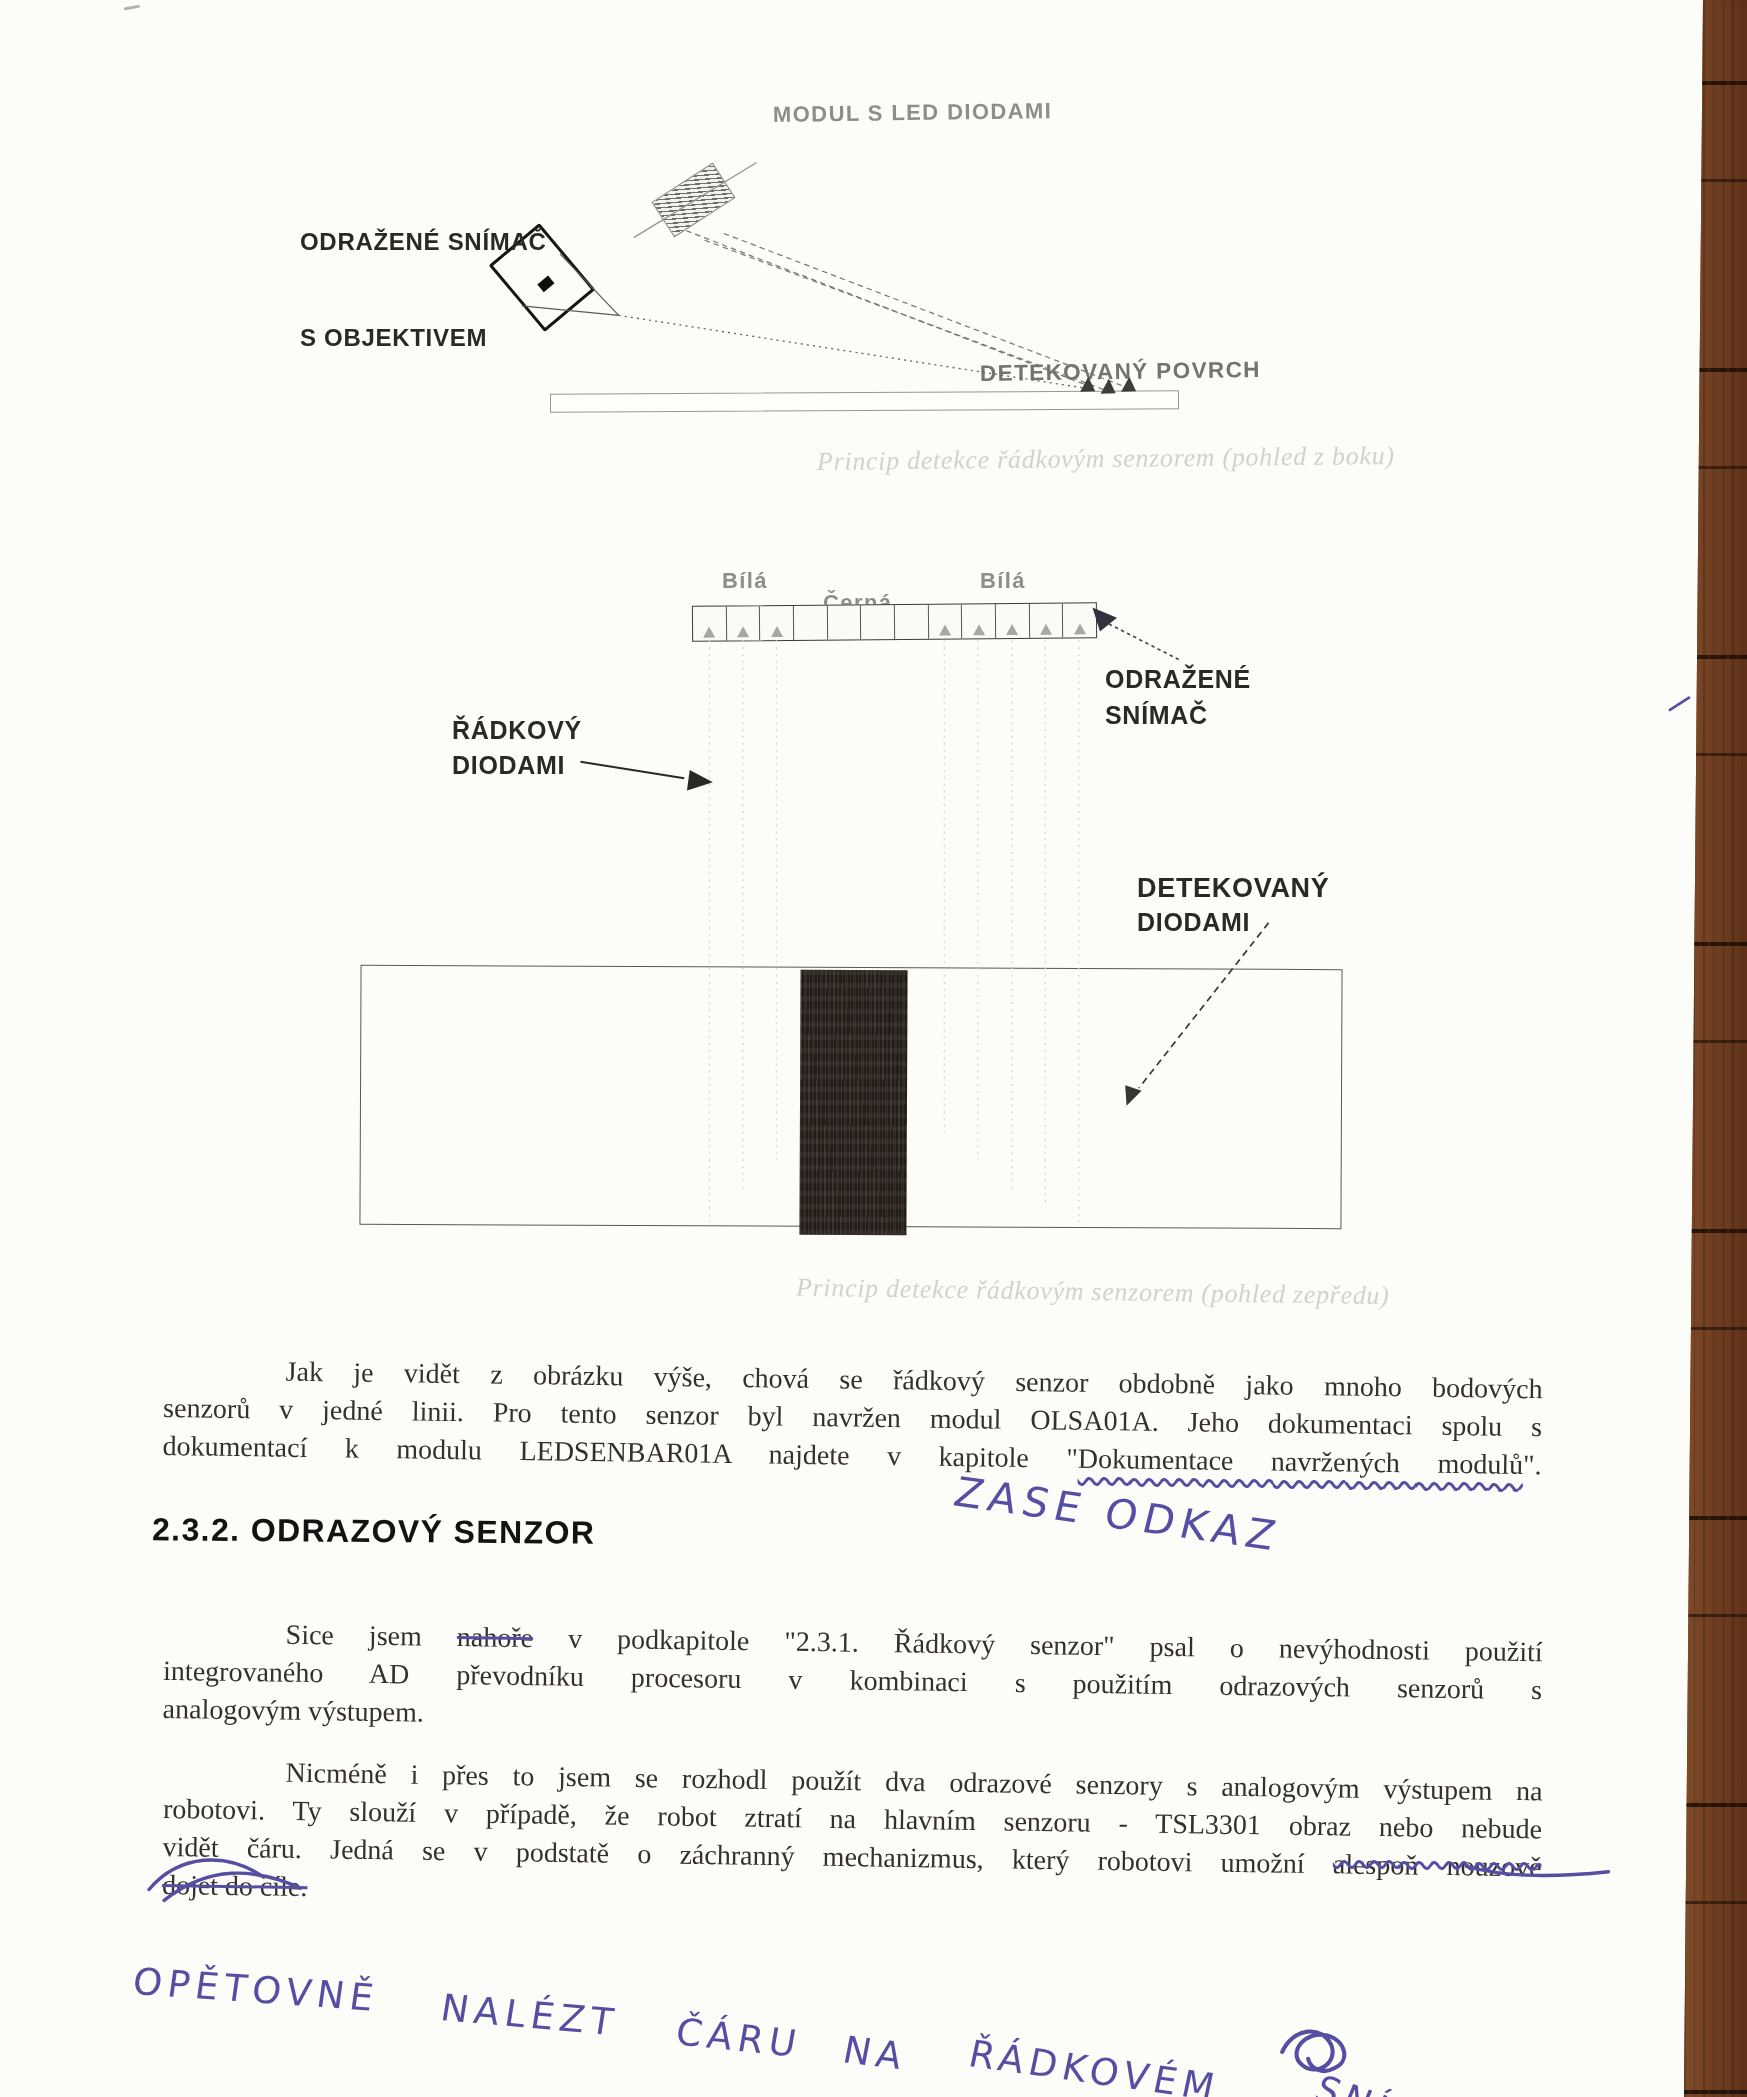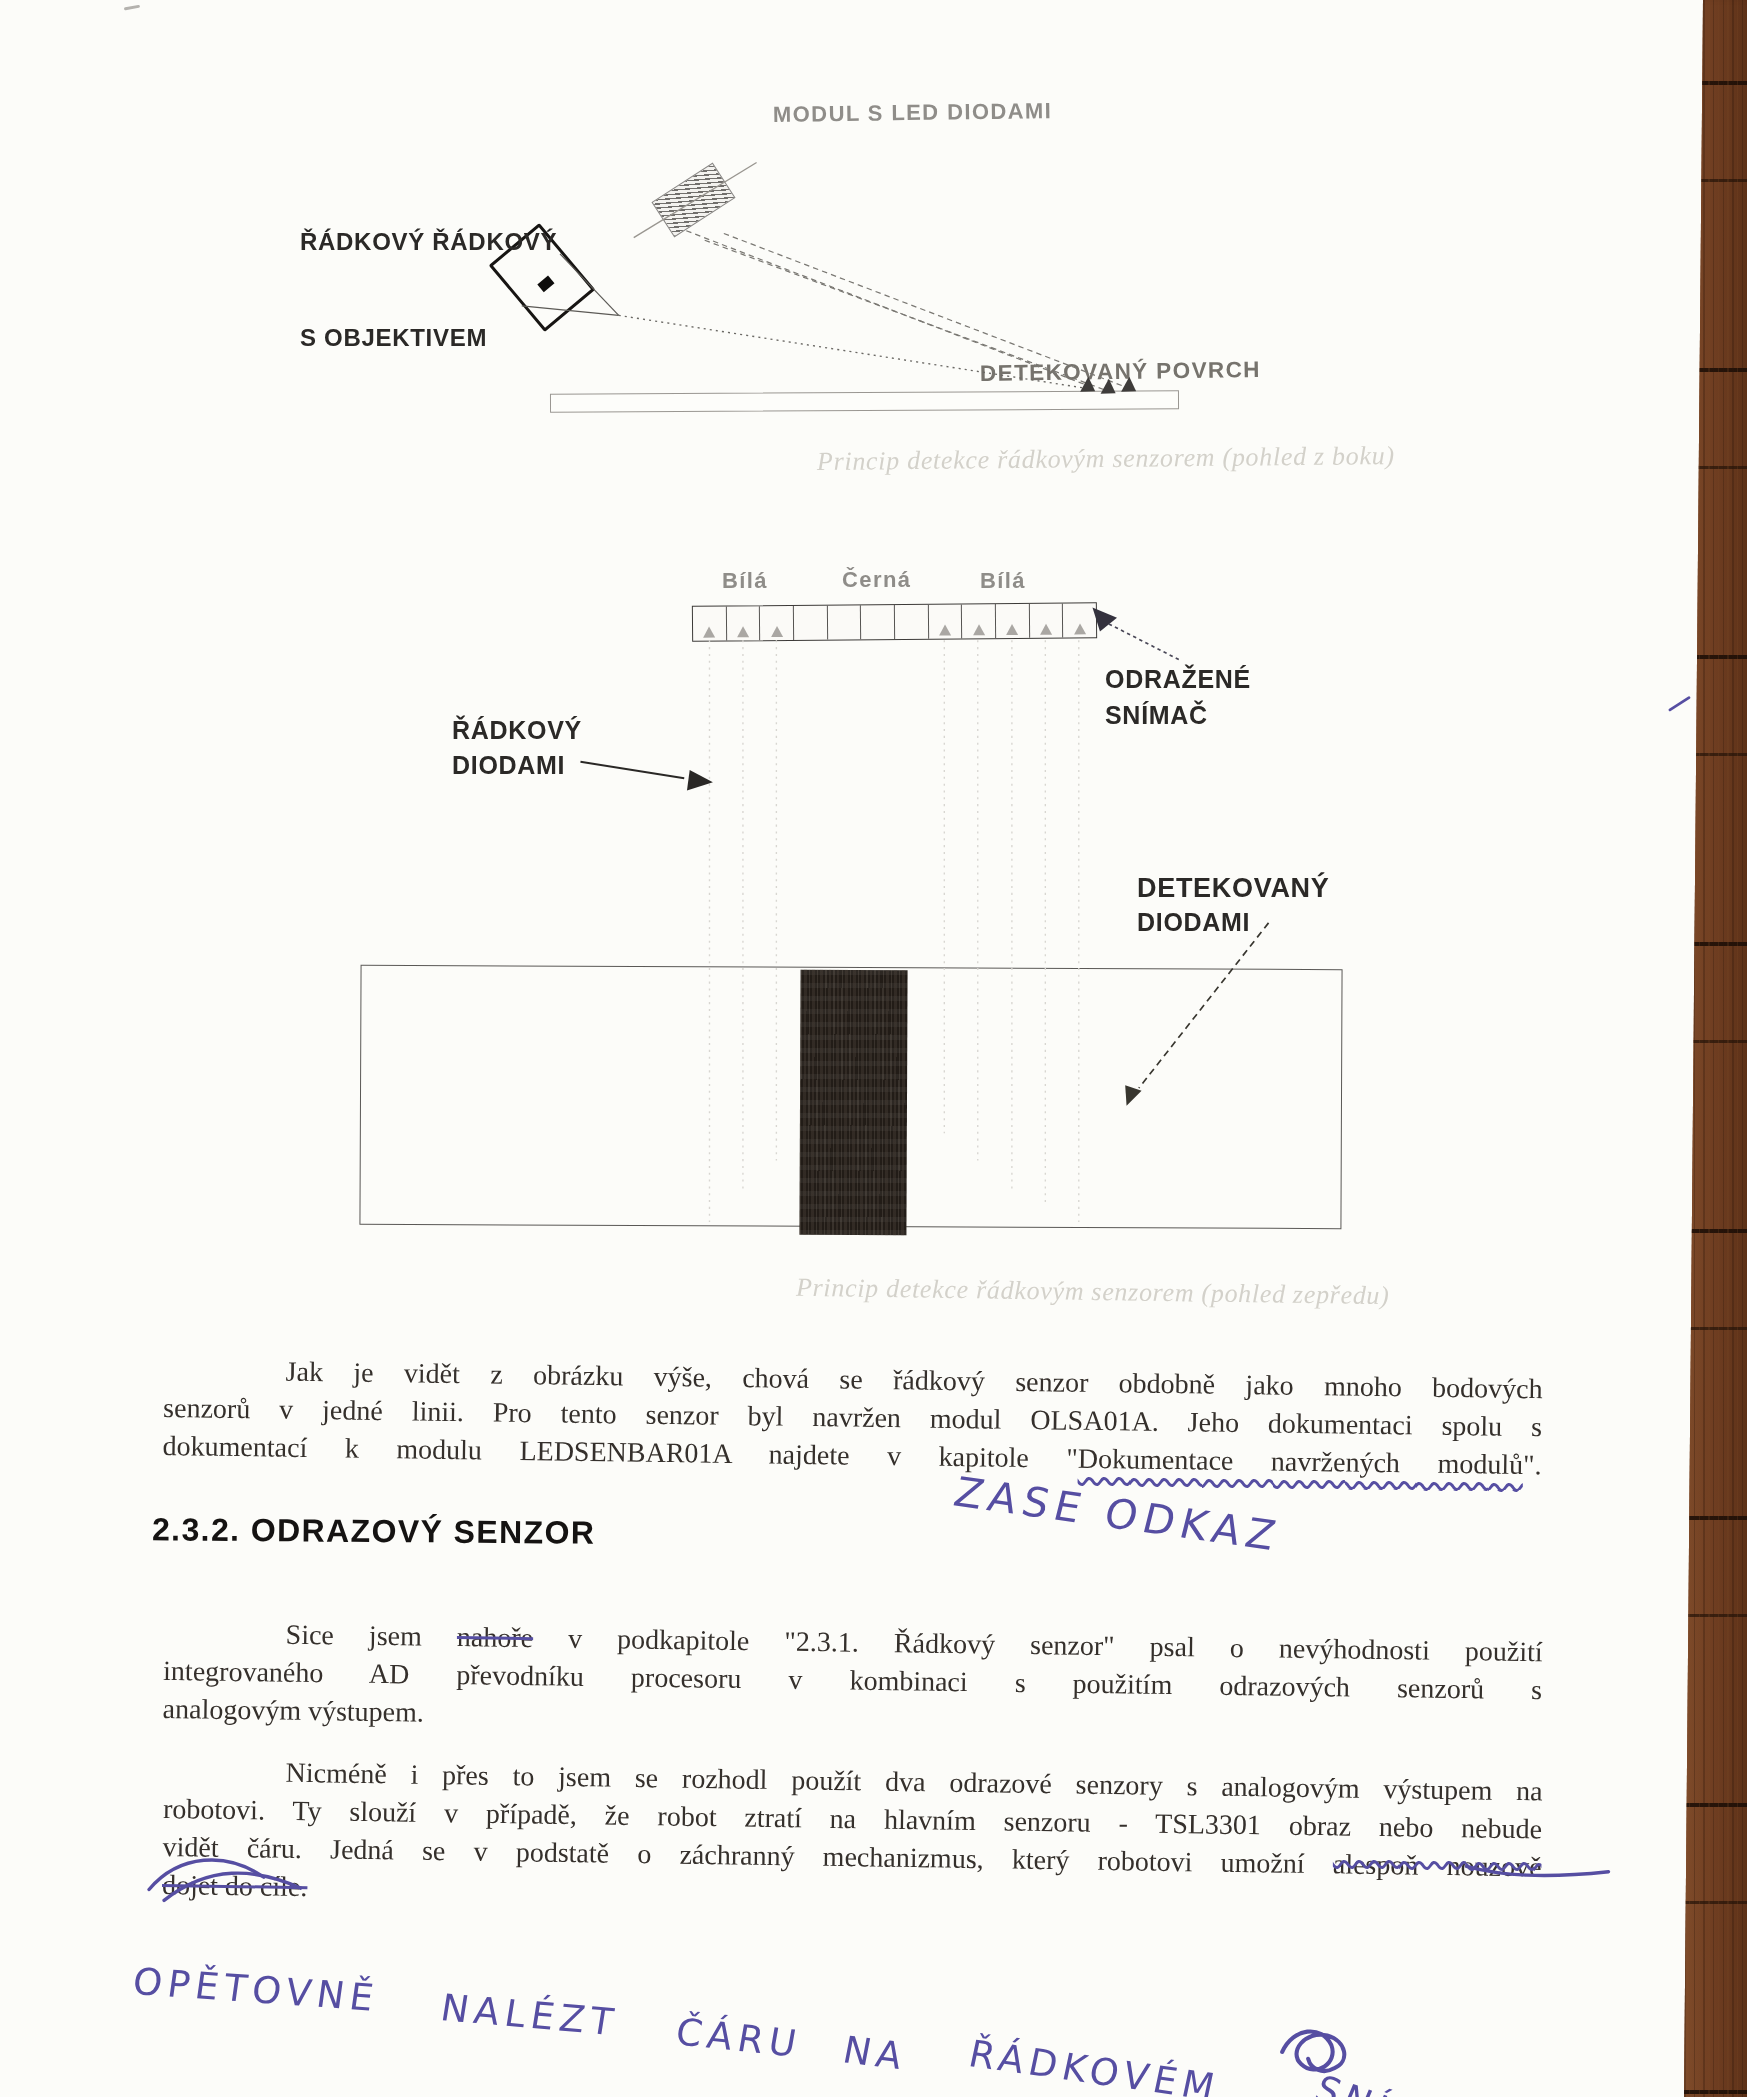--- a/index.html
+++ b/index.html
@@ -69,30 +69,30 @@
 <body>
 
 <div class="abs scan-artifact"></div>
 
 <div class="abs lbl lbl-light" style="left:773px;top:100px;transform:rotate(-0.8deg);">MODUL S LED DIODAMI</div>
 
 <div class="abs led-module"></div>
 <div class="abs camera-body"></div>
 <div class="abs camera-lens"></div>
 
-<div class="abs lbl lbl-dark" style="left:300px;top:228px;">ŘÁDKOVÝ ŘÁDKOVÝ</div>
+<div class="abs lbl lbl-dark" style="left:300px;top:228px;">ODRAŽENÉ SNÍMAČ</div>
 <div class="abs lbl lbl-dark" style="left:300px;top:276px;margin-top:48px;">S OBJEKTIVEM</div>
 
 <div class="abs lbl lbl-mid" style="left:980px;top:359px;transform:rotate(-0.8deg);">DETEKOVANÝ POVRCH</div>
 <div class="abs surface-bar"></div>
 
 <div class="abs caption" style="left:817px;top:444px;transform:rotate(-0.6deg);">Princip detekce řádkovým senzorem (pohled z boku)</div>
 
 <div class="abs lbl lbl-light" style="left:722px;top:568px;">Bílá</div>
-<div class="abs lbl lbl-light" style="left:823px;top:567px;margin-left:19px;">Černá</div>
+<div class="abs lbl lbl-light" style="left:823px;top:590px;">Černá</div>
 <div class="abs lbl lbl-light" style="left:980px;top:568px;">Bílá</div>
 
 <div class="abs sensor-strip">
     <div class="cell">
       <span class="tri"></span>
     </div>
     <div class="cell">
       <span class="tri"></span>
     </div>
     <div class="cell">

